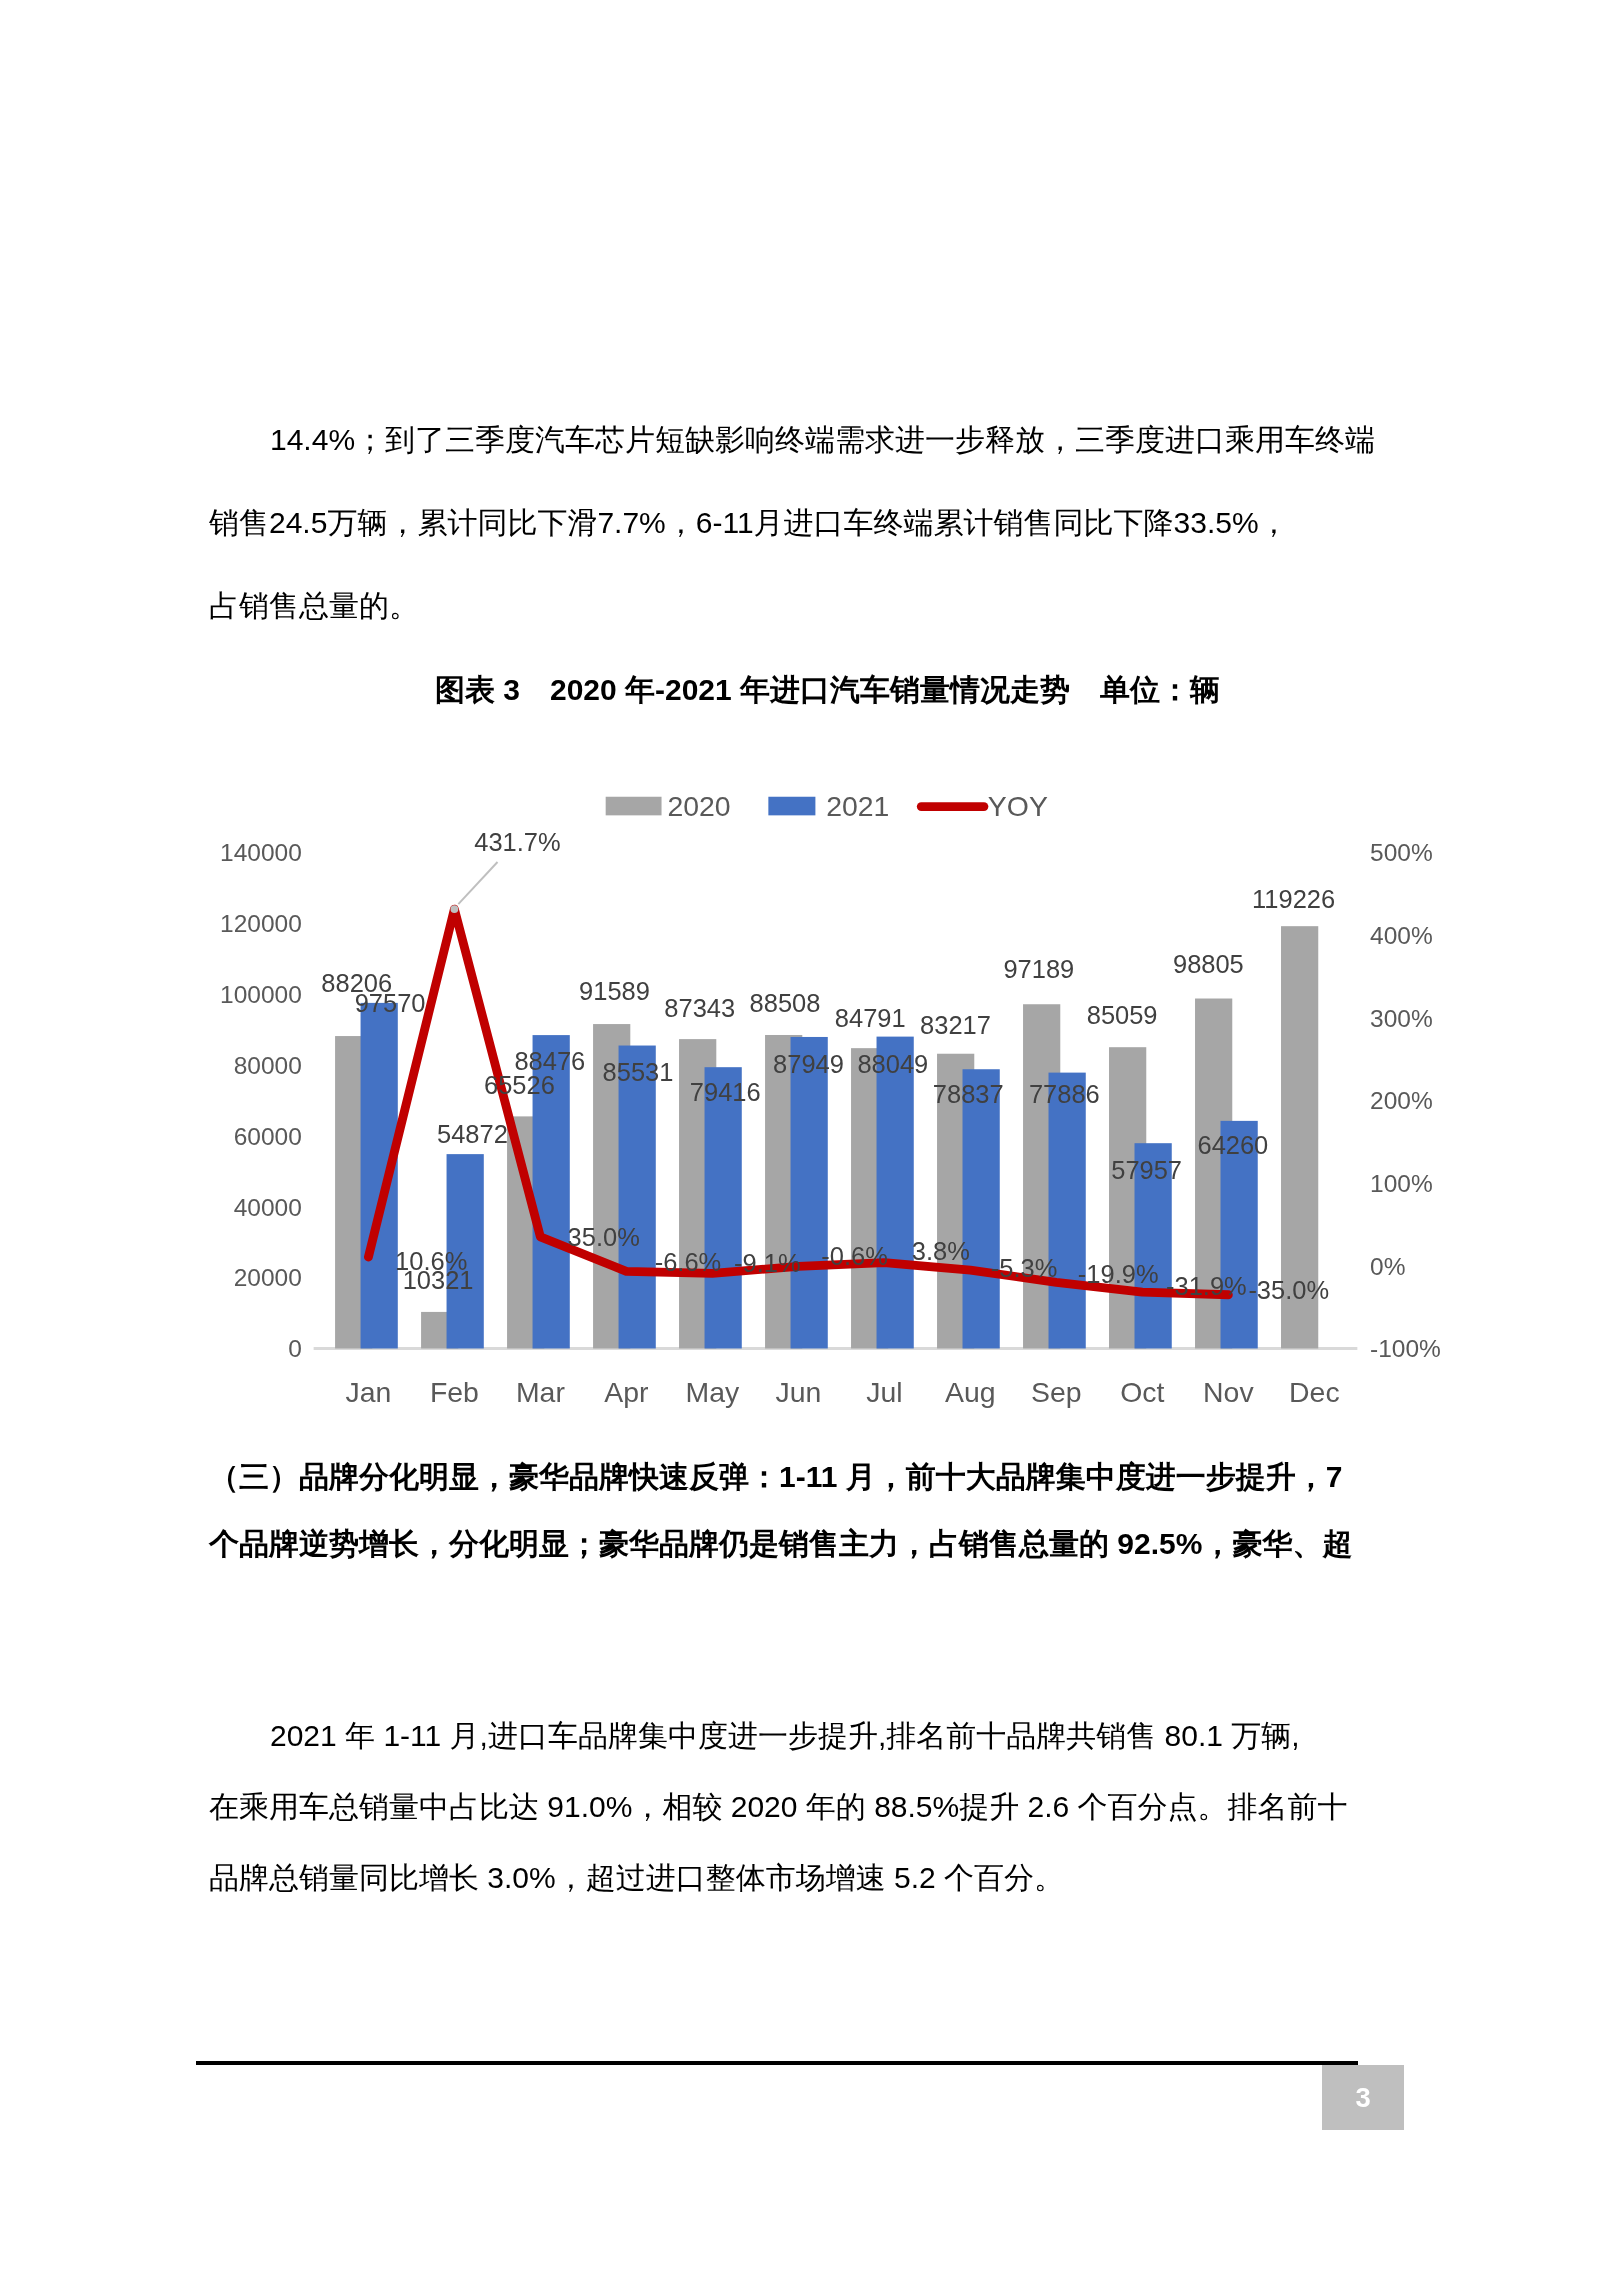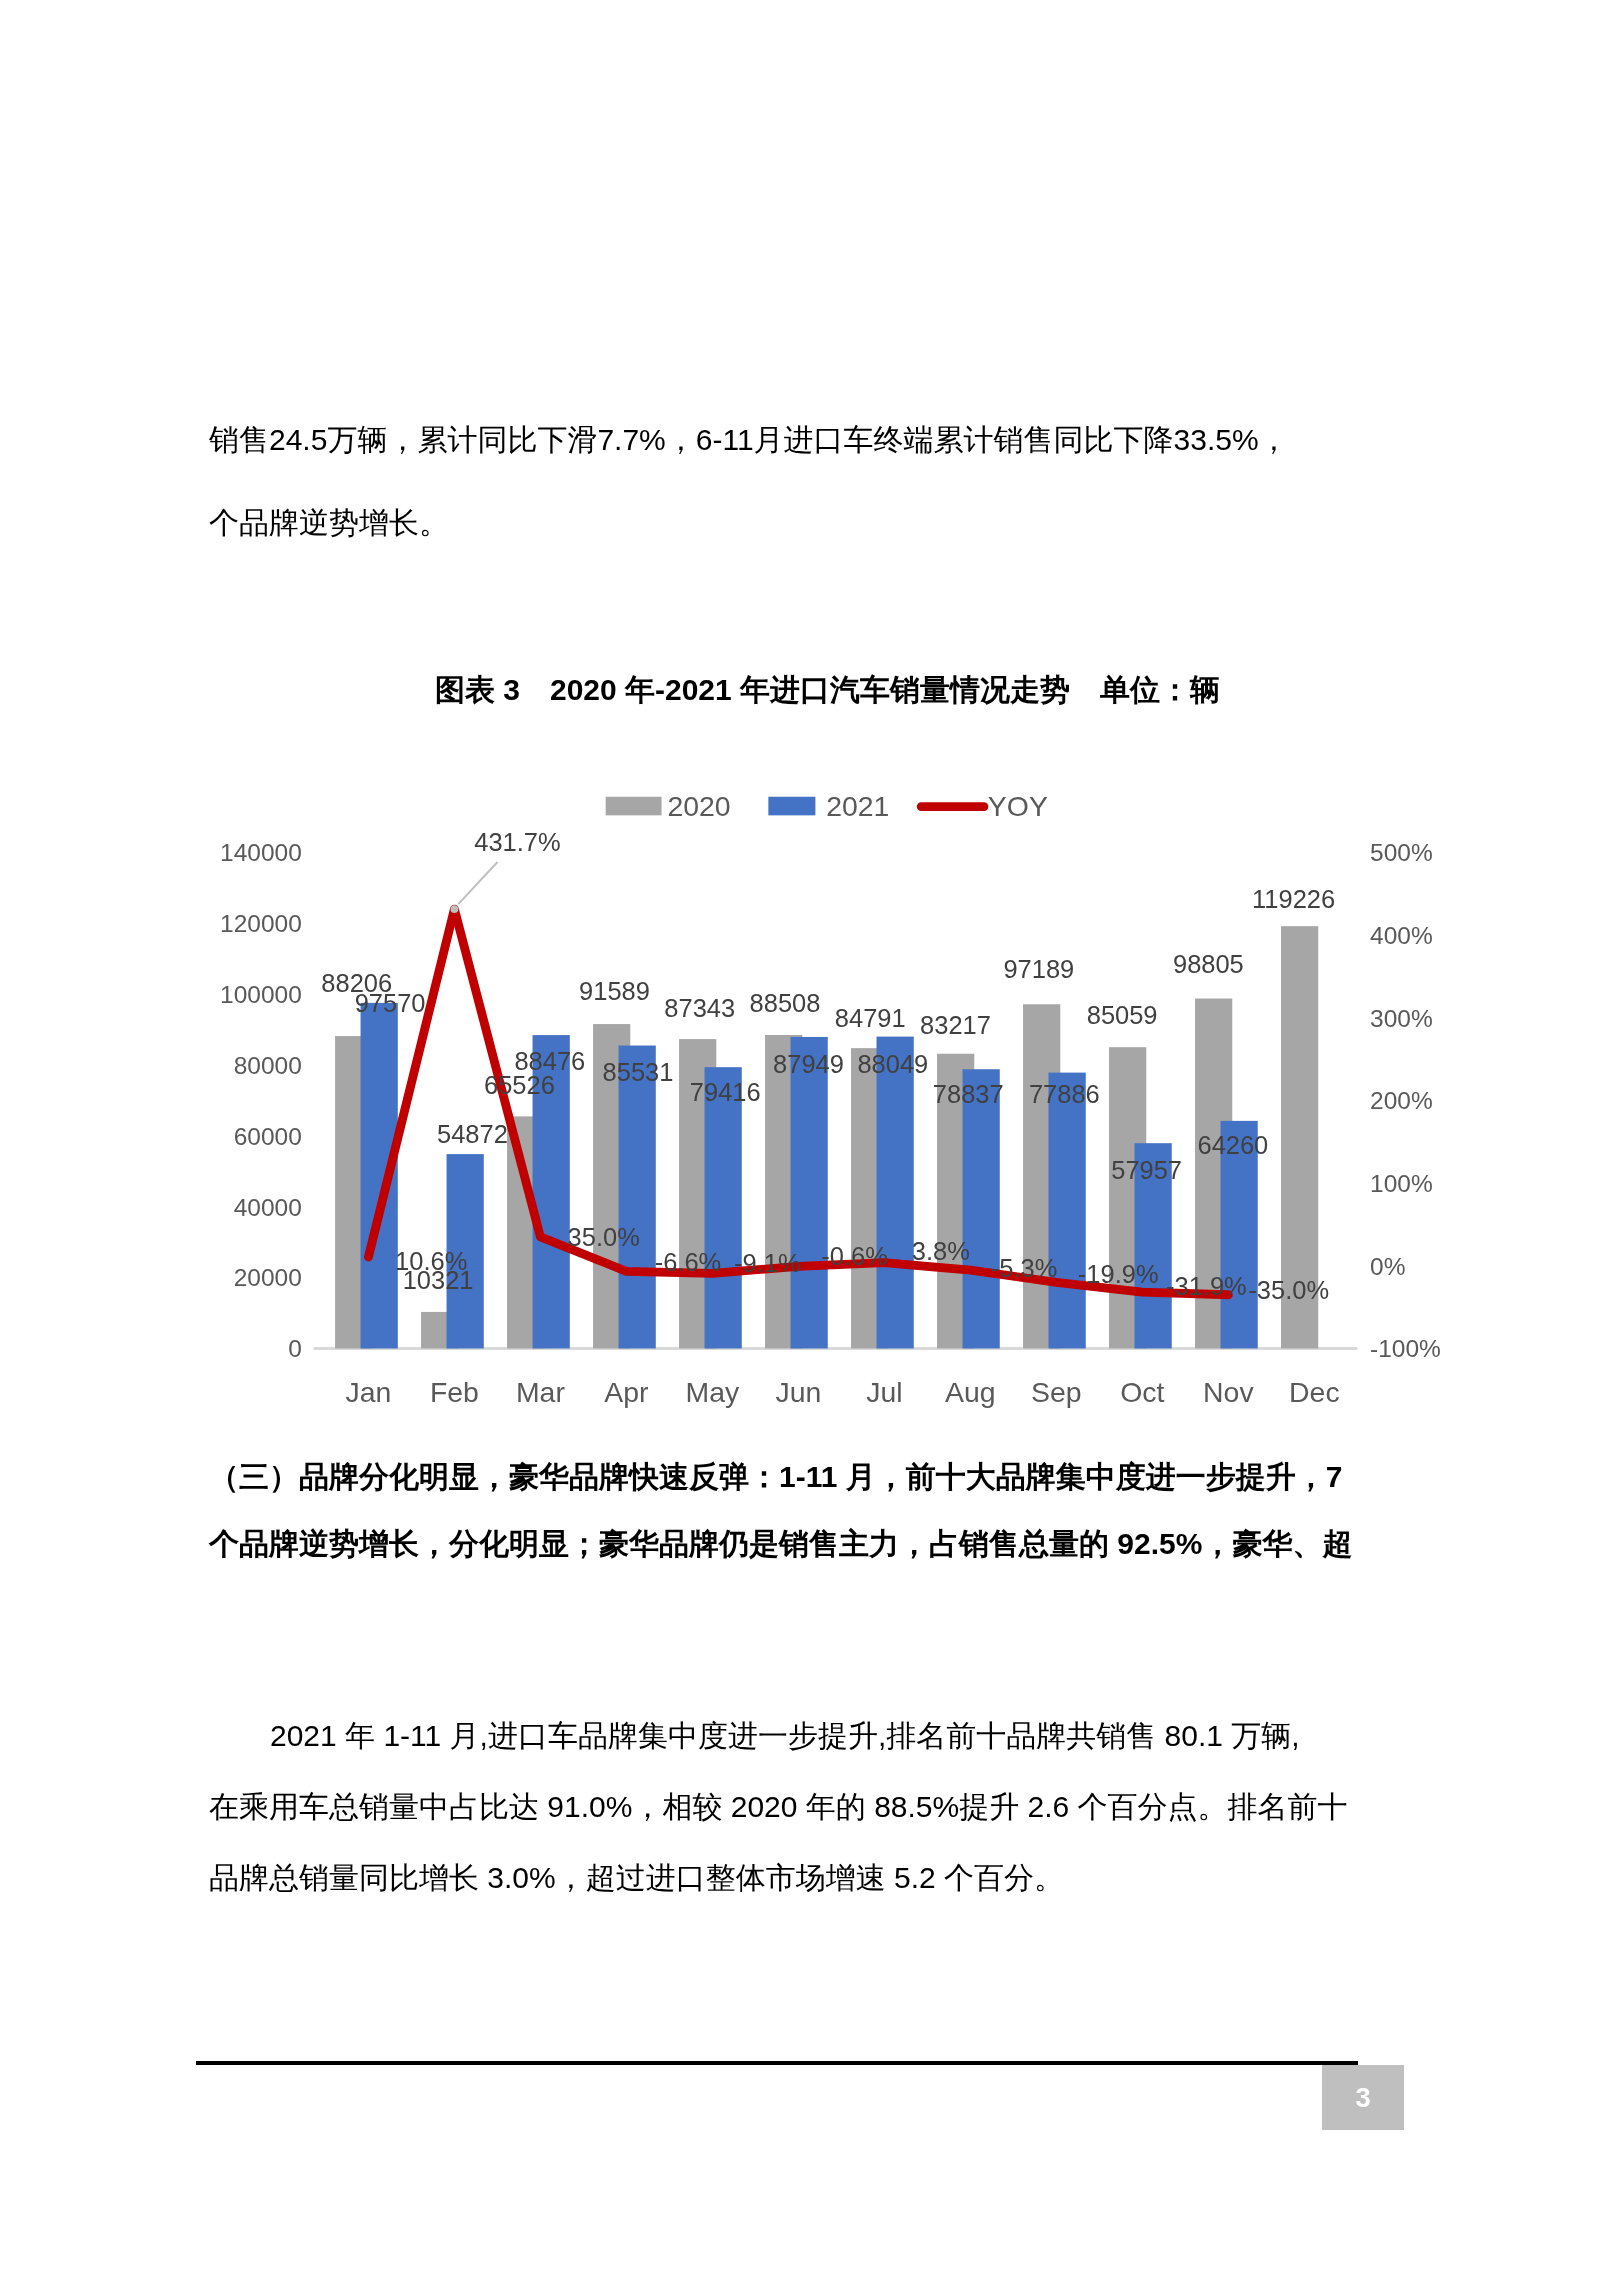--- a/index.html
+++ b/index.html
@@ -30,22 +30,23 @@
     display:flex; align-items:center; justify-content:center;
     color:#ffffff; font-size:27.4px; font-weight:bold;
   }
 </style>
 </head>
 <body>
 
 <div class="page">
 
   <div class="para" id="para1">
+    <span class="line indent">14.4%；到了三季度汽车芯片短缺影响终端需求进一步释放，三季度进口乘用车终端</span>
     <span class="line">销售24.5万辆，累计同比下滑7.7%，6-11月进口车终端累计销售同比下降33.5%，</span>
-    <span class="line">个品牌逆势增长。</span>
+    <span class="line">占销售总量的。</span>
   </div>
 
   <div class="chart-title">图表 3　2020 年-2021 年进口汽车销量情况走势　单位：辆</div>
 
   <div class="chart-wrap">
     <svg id="chart-svg" width="1621" height="686" viewBox="0 0 1654 700">
         <line x1="320" y1="626" x2="1385" y2="626" stroke="#D9D9D9" stroke-width="3"></line>
         <text x="308" y="635" text-anchor="end" class="ax">0</text>
         <text x="308" y="562.7142857142858" text-anchor="end" class="ax">20000</text>
         <text x="308" y="490.42857142857144" text-anchor="end" class="ax">40000</text>

